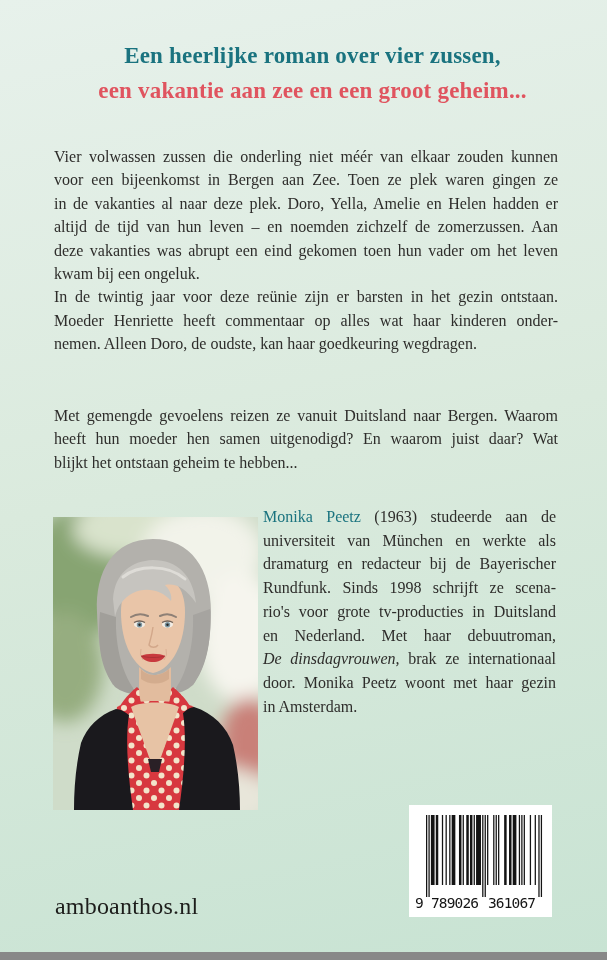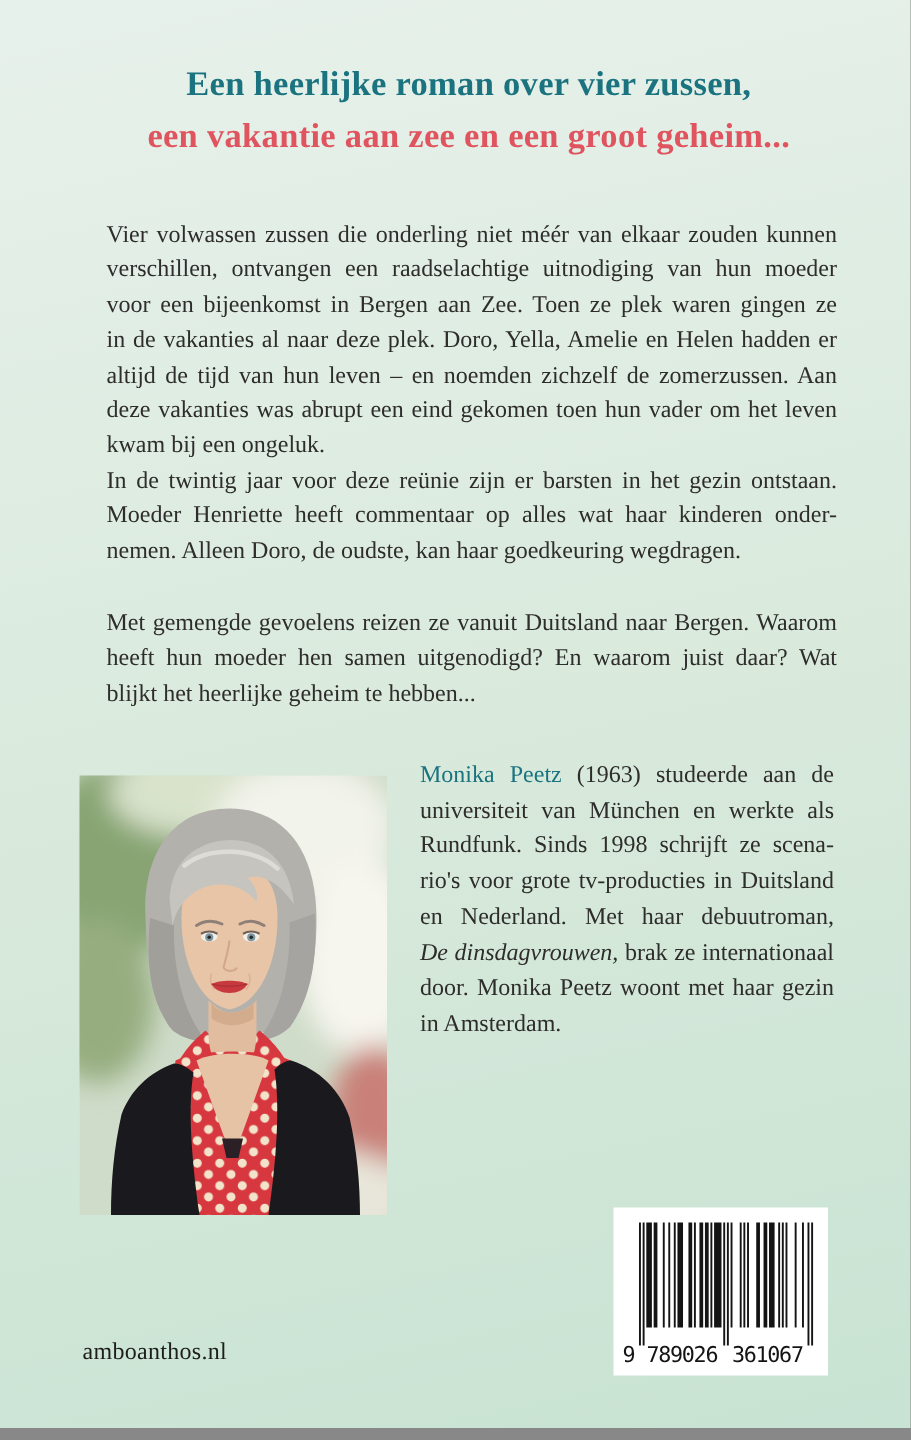--- a/index.html
+++ b/index.html
@@ -10,58 +10,57 @@
     padding-left:18px;
   }
   .headline{position:absolute;left:0;right:0;top:38px;text-align:center;
     font-weight:bold;font-size:23px;line-height:35px;letter-spacing:.2px;}
   .hl1{color:var(--teal,#1a737f);}
   .hl2{color:var(--coral,#e0545f);}
   .synopsis{position:absolute;left:54px;width:504px;color:var(--ink,#2e2d2b);
     font-size:16px;line-height:23.4px;}
   #block1{top:145px;}
   #block2{top:404px;}
-  .tline{text-align:justify;text-align-last:justify;white-space:normal;margin-left:17px;}
+  .tline{text-align:justify;text-align-last:justify;white-space:normal;}
   .tline.end{text-align-last:left;}
   .photo{position:absolute;left:53px;top:517px;width:205px;height:293px;}
   .photo svg{display:block;}
   .bio{position:absolute;left:263px;top:505px;width:293px;color:var(--ink,#2e2d2b);
     font-size:16px;line-height:23.7px;}
   .bio .teal{color:var(--teal,#1a737f);}
   .bio .italic{font-style:italic;}
-  .footer{position:absolute;left:55px;top:893px;font-size:16px;color:#1d1d1b;letter-spacing:.2px;}
+  .footer{position:absolute;left:55px;top:893px;font-size:24px;color:#1d1d1b;letter-spacing:.2px;}
   .barcode{position:absolute;left:409px;top:805px;width:143px;height:112px;
     background:var(--barcode-bg,#fff);}
 </style>
 </head>
 <body>
 
 <div class="page" style="--teal: #1a737f; --coral: #e0545f; --ink: #2e2d2b; --bg-top: #e7f1eb; --bg-bot: #c8e3d3; --barcode-bg: #ffffff;">
 
   <div class="headline">
     <div class="hl1">Een heerlijke roman over vier zussen,</div>
     <div class="hl2">een vakantie aan zee en een groot geheim...</div>
   </div>
 
   <div class="synopsis" id="block1">
       <div class="tline"><span>Vier volwassen zussen die onderling niet méér van elkaar zouden kunnen</span></div>
-      <div class="tline"><span>verschillen, ontvangen een raadselachtige uitnodiging van hun moeder</span></div>
       <div class="tline"><span>voor een bijeenkomst in Bergen aan Zee. Toen ze plek waren gingen ze</span></div>
       <div class="tline"><span>in de vakanties al naar deze plek. Doro, Yella, Amelie en Helen hadden er</span></div>
       <div class="tline"><span>altijd de tijd van hun leven – en noemden zichzelf de zomerzussen. Aan</span></div>
       <div class="tline"><span>deze vakanties was abrupt een eind gekomen toen hun vader om het leven</span></div>
       <div class="tline end"><span>kwam bij een ongeluk.</span></div>
       <div class="tline"><span>In de twintig jaar voor deze reünie zijn er barsten in het gezin ontstaan.</span></div>
       <div class="tline"><span>Moeder Henriette heeft commentaar op alles wat haar kinderen onder-</span></div>
       <div class="tline end"><span>nemen. Alleen Doro, de oudste, kan haar goedkeuring wegdragen.</span></div>
     </div>
   <div class="synopsis" id="block2">
       <div class="tline"><span>Met gemengde gevoelens reizen ze vanuit Duitsland naar Bergen. Waarom</span></div>
       <div class="tline"><span>heeft hun moeder hen samen uitgenodigd? En waarom juist daar? Wat</span></div>
-      <div class="tline end"><span>blijkt het heerlijke geheim te hebben...</span></div>
+      <div class="tline end"><span>blijkt het ontstaan geheim te hebben...</span></div>
     </div>
 
   <div class="photo">
     <svg viewBox="0 0 205 293" width="205" height="293">
       <defs>
         <filter id="bb" x="-40%" y="-40%" width="180%" height="180%">
             <feGaussianBlur stdDeviation="9"></feGaussianBlur>
           </filter>
         <pattern id="dots" width="15" height="15" patternUnits="userSpaceOnUse">
           <rect width="15" height="15" fill="#d7383f"></rect>
@@ -120,20 +119,21 @@
       <g>
         <path d="M63,192 C46,198 34,210 28,226 C23,248 21,270 21,293 L80,293 C75,258 72,222 76,198 C71,194 67,192 63,192 Z" fill="#1a191d"></path>
         <path d="M141,190 C160,196 174,210 180,228 C185,250 187,272 187,293 L126,293 C131,258 134,222 130,196 C134,192 138,190 141,190 Z" fill="#1a191d"></path>
       </g>
     </svg>
   </div>
 
   <div class="bio" id="bio">
       <div class="tline"><span class="teal">Monika Peetz</span><span> (1963) studeerde aan de</span></div>
       <div class="tline"><span>universiteit van München en werkte als</span></div>
+      <div class="tline"><span>dramaturg en redacteur bij de Bayerischer</span></div>
       <div class="tline"><span>Rundfunk. Sinds 1998 schrijft ze scena-</span></div>
       <div class="tline"><span>rio's voor grote tv-producties in Duitsland</span></div>
       <div class="tline"><span>en Nederland. Met haar debuutroman,</span></div>
       <div class="tline"><span class="italic">De dinsdagvrouwen,</span><span> brak ze internationaal</span></div>
       <div class="tline"><span>door. Monika Peetz woont met haar gezin</span></div>
       <div class="tline end"><span>in Amsterdam.</span></div>
     </div>
 
   <div class="footer">amboanthos.nl</div>
 

